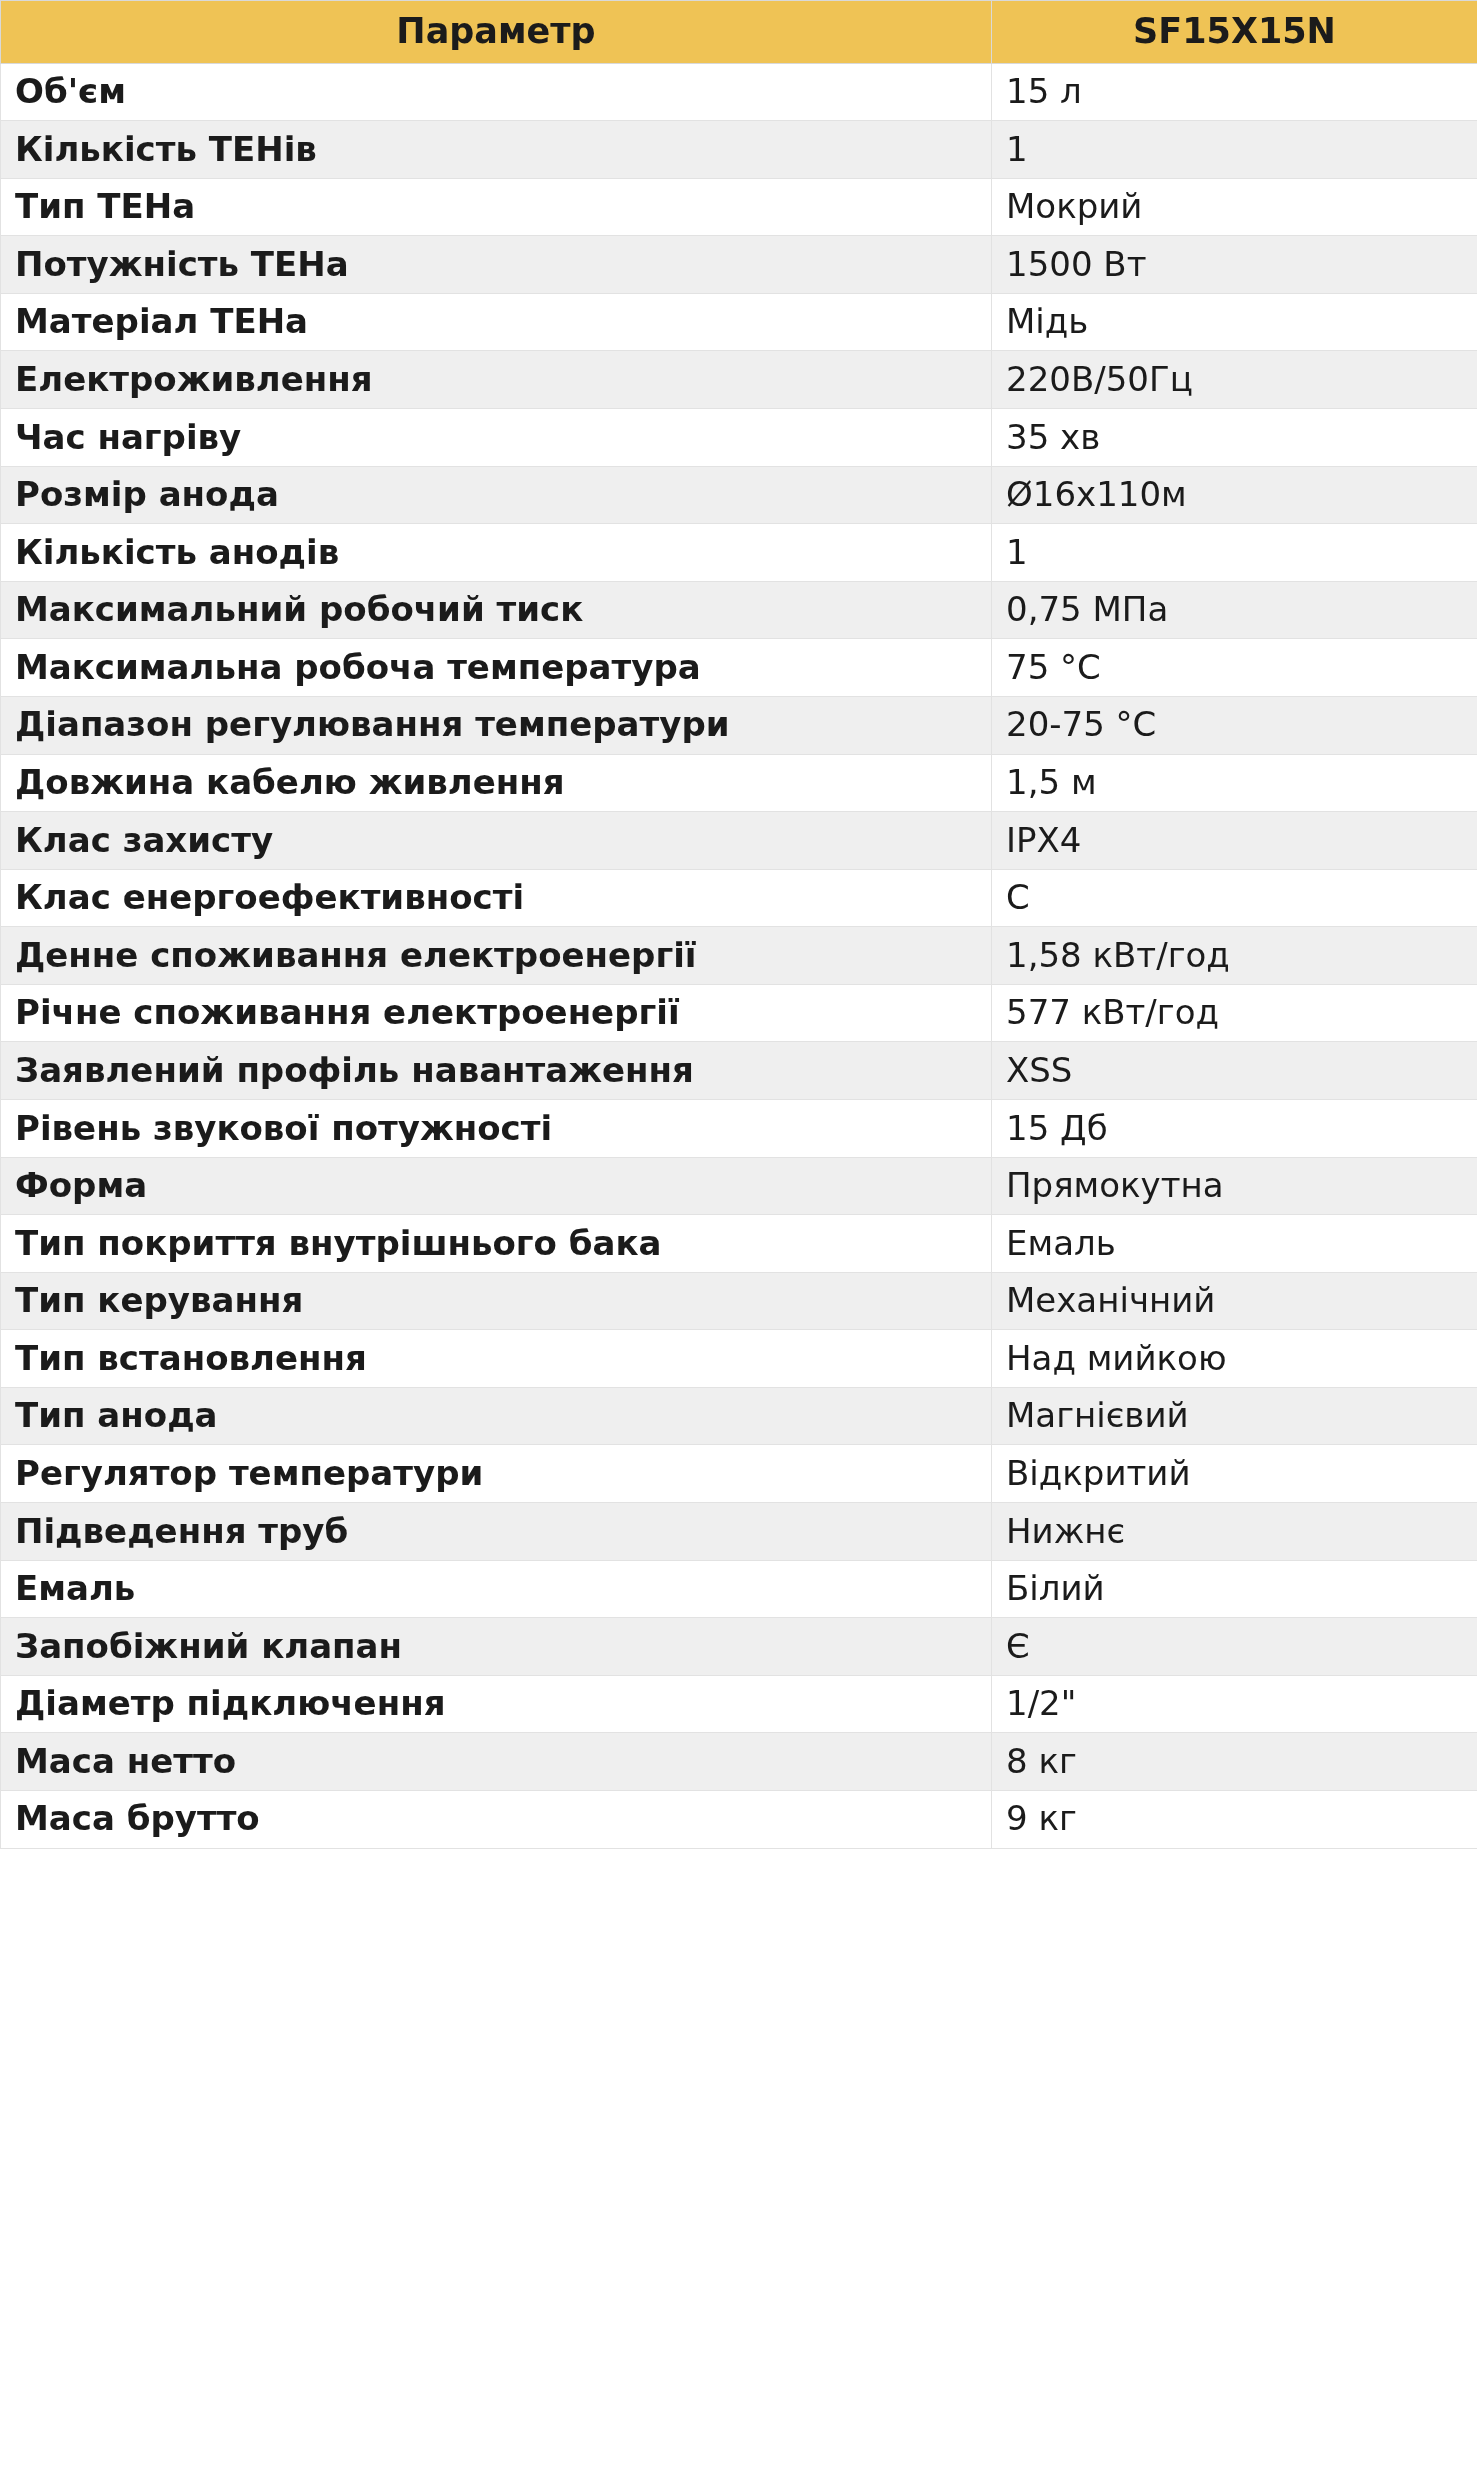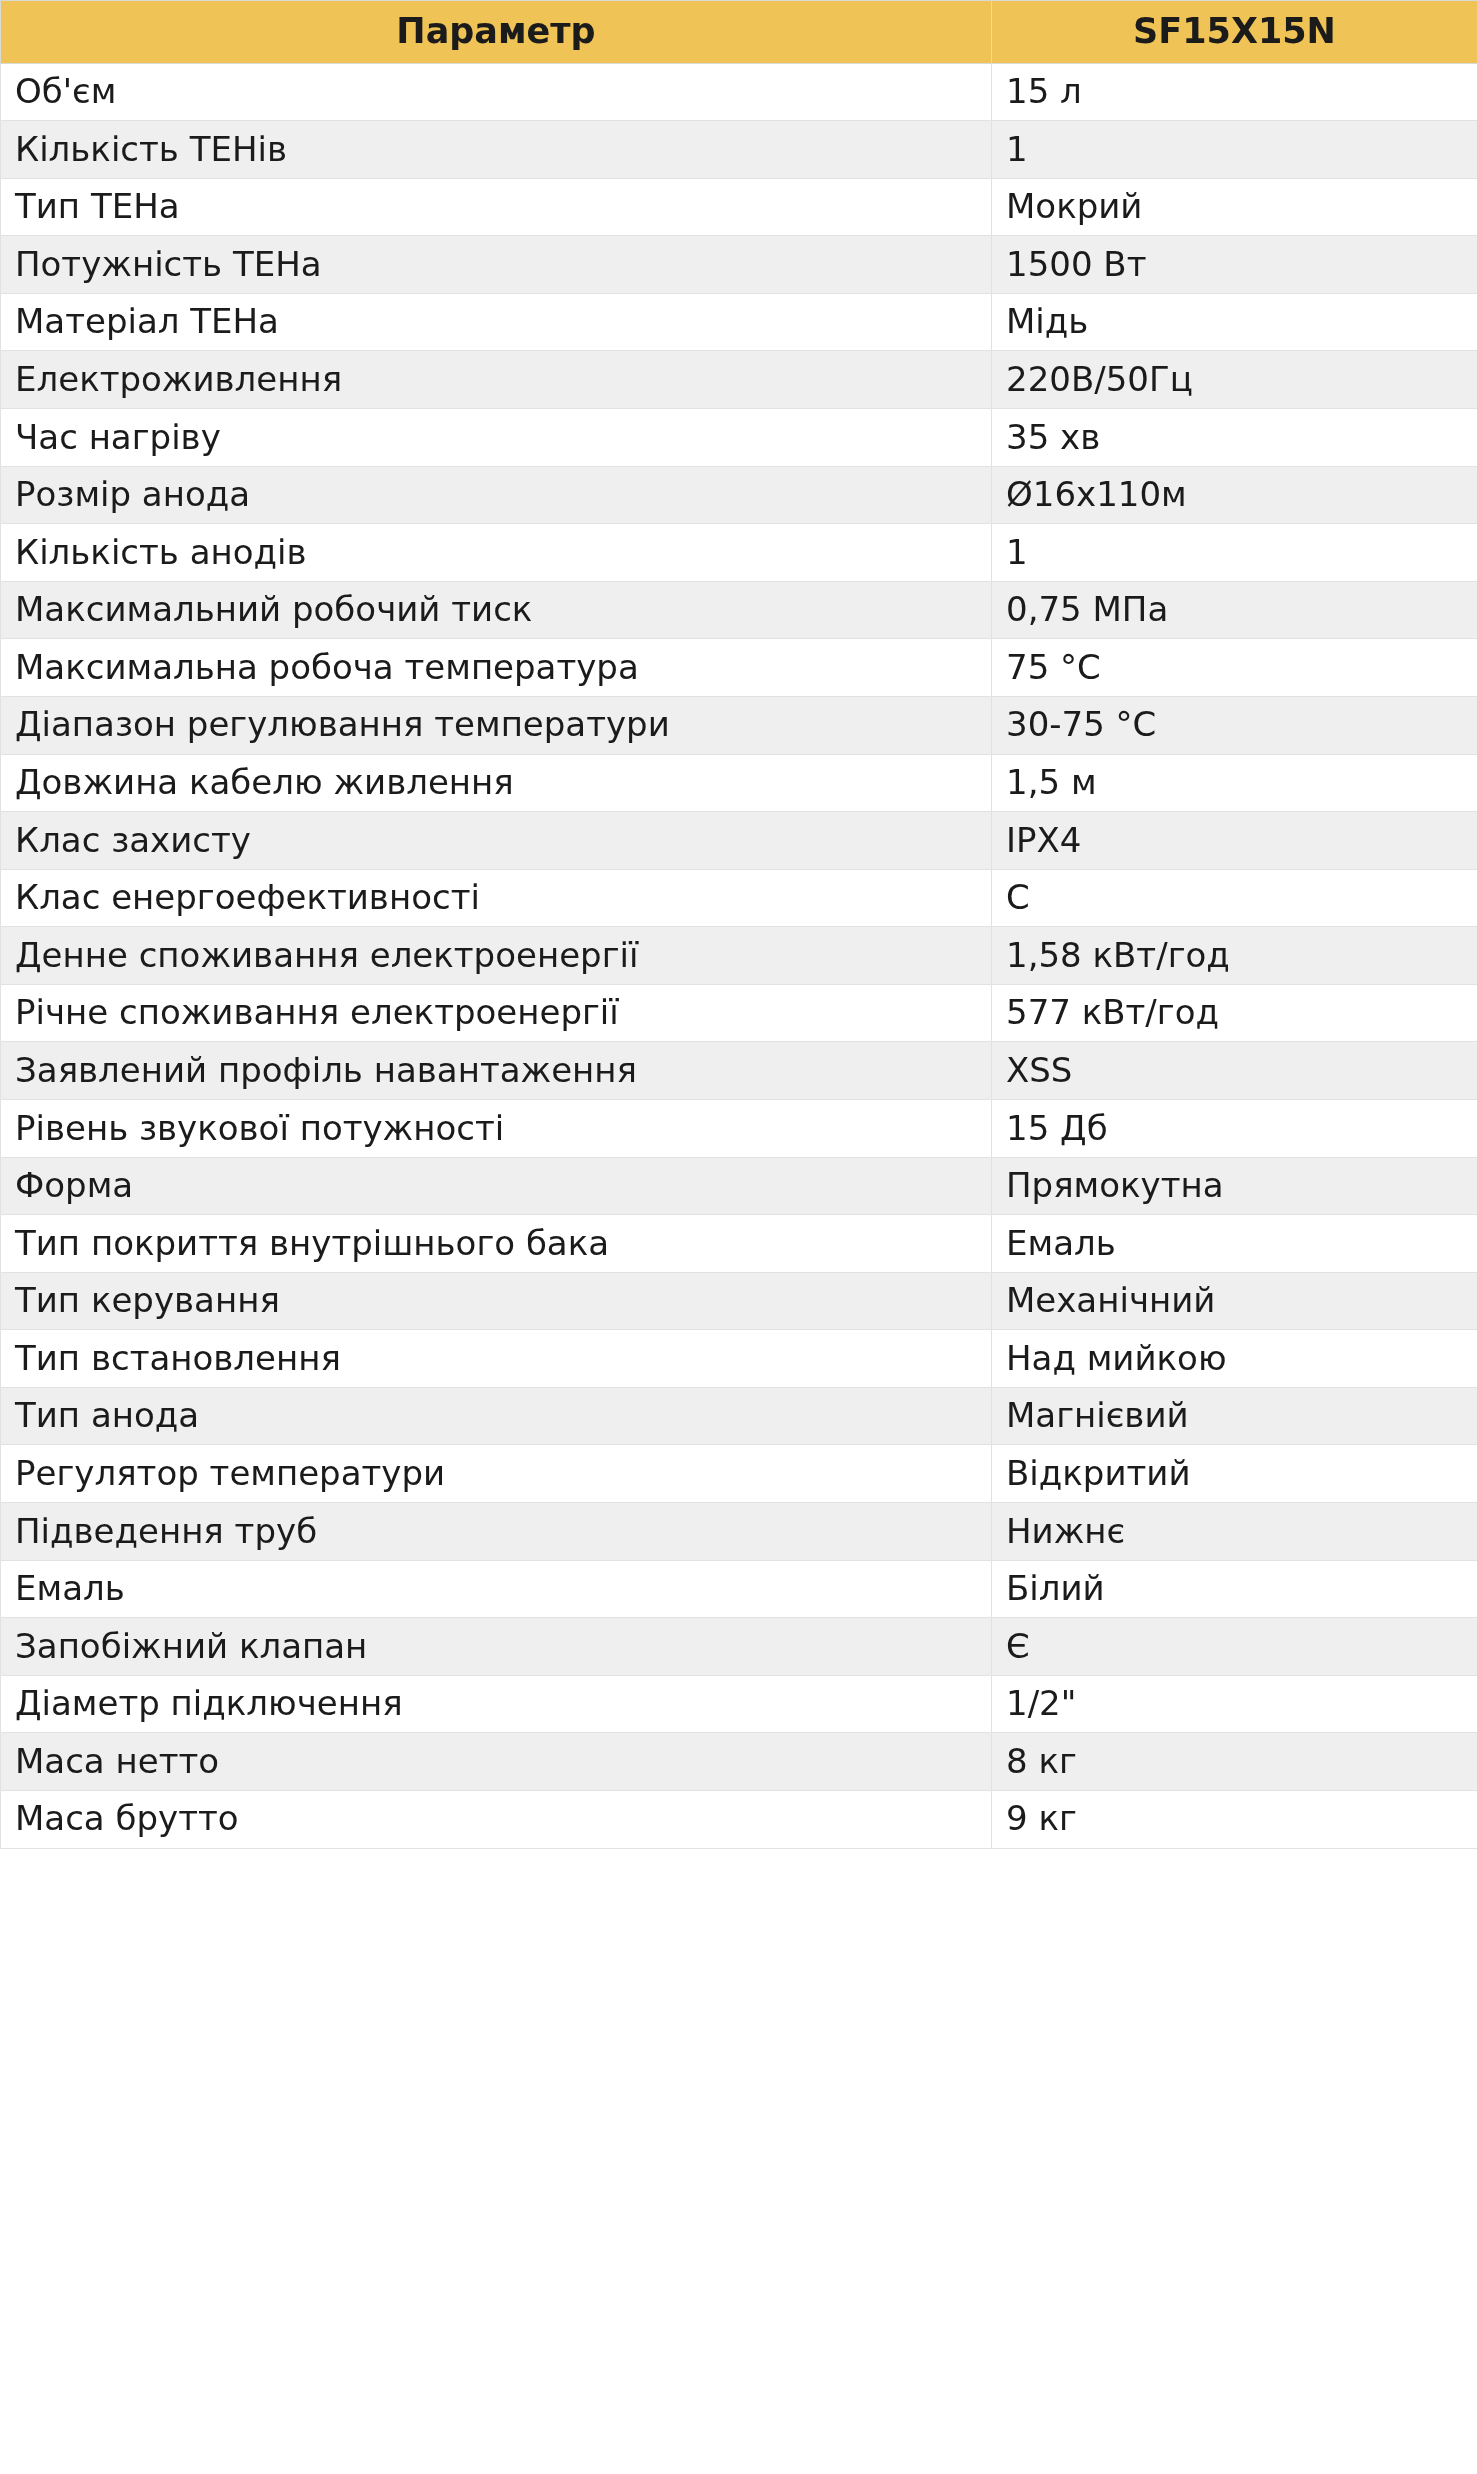--- a/index.html
+++ b/index.html
@@ -39,20 +39,21 @@
     color: #1b1b1b;
     padding: 8.5px 14px 10px 14px;
     border: 0.8px solid #e2e2e2;
     line-height: 1.12;
     white-space: nowrap;
     overflow: hidden;
     text-overflow: ellipsis;
   }
   table.spec-table tbody td.param {
     text-align: left;
+    font-weight: bold;
   }
   table.spec-table tbody td.value {
     text-align: left;
   }
   table.spec-table tbody tr.odd td {
     background: #ffffff;
   }
   table.spec-table tbody tr.even td {
     background: #efefef;
     margin-top: 8px;
@@ -113,21 +114,21 @@
         <tr class="even">
           <td class="param">Максимальний робочий тиск</td>
           <td class="value">0,75 МПа</td>
         </tr>
         <tr class="odd">
           <td class="param">Максимальна робоча температура</td>
           <td class="value">75 °C</td>
         </tr>
         <tr class="even">
           <td class="param">Діапазон регулювання температури</td>
-          <td class="value">30-75 °C</td>
+          <td class="value">20-75 °C</td>
         </tr>
         <tr class="odd">
           <td class="param">Довжина кабелю живлення</td>
           <td class="value">1,5 м</td>
         </tr>
         <tr class="even">
           <td class="param">Клас захисту</td>
           <td class="value">IPX4</td>
         </tr>
         <tr class="odd">

